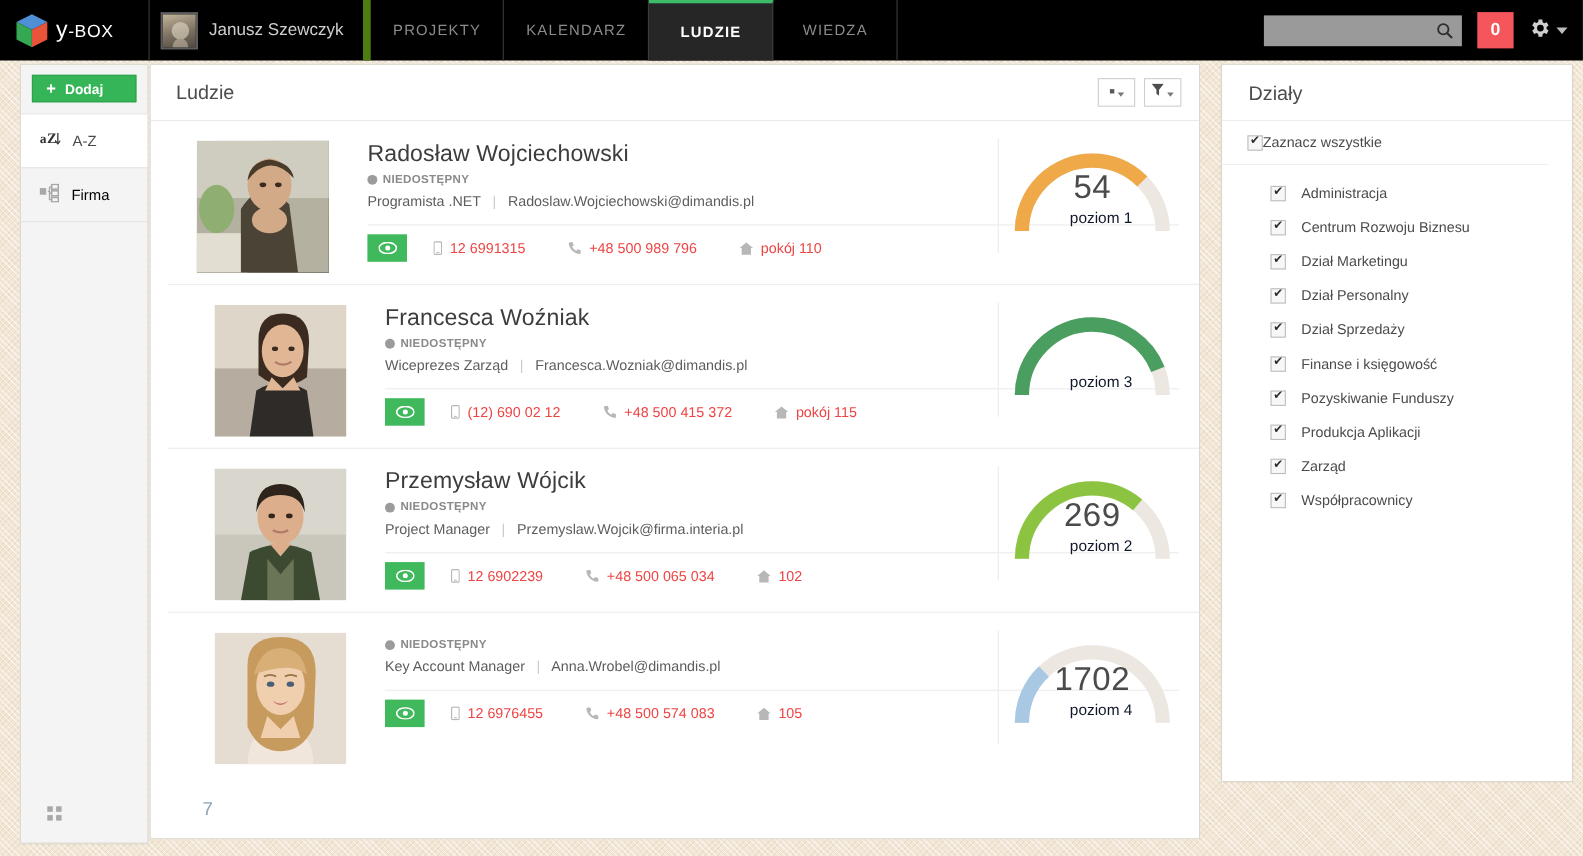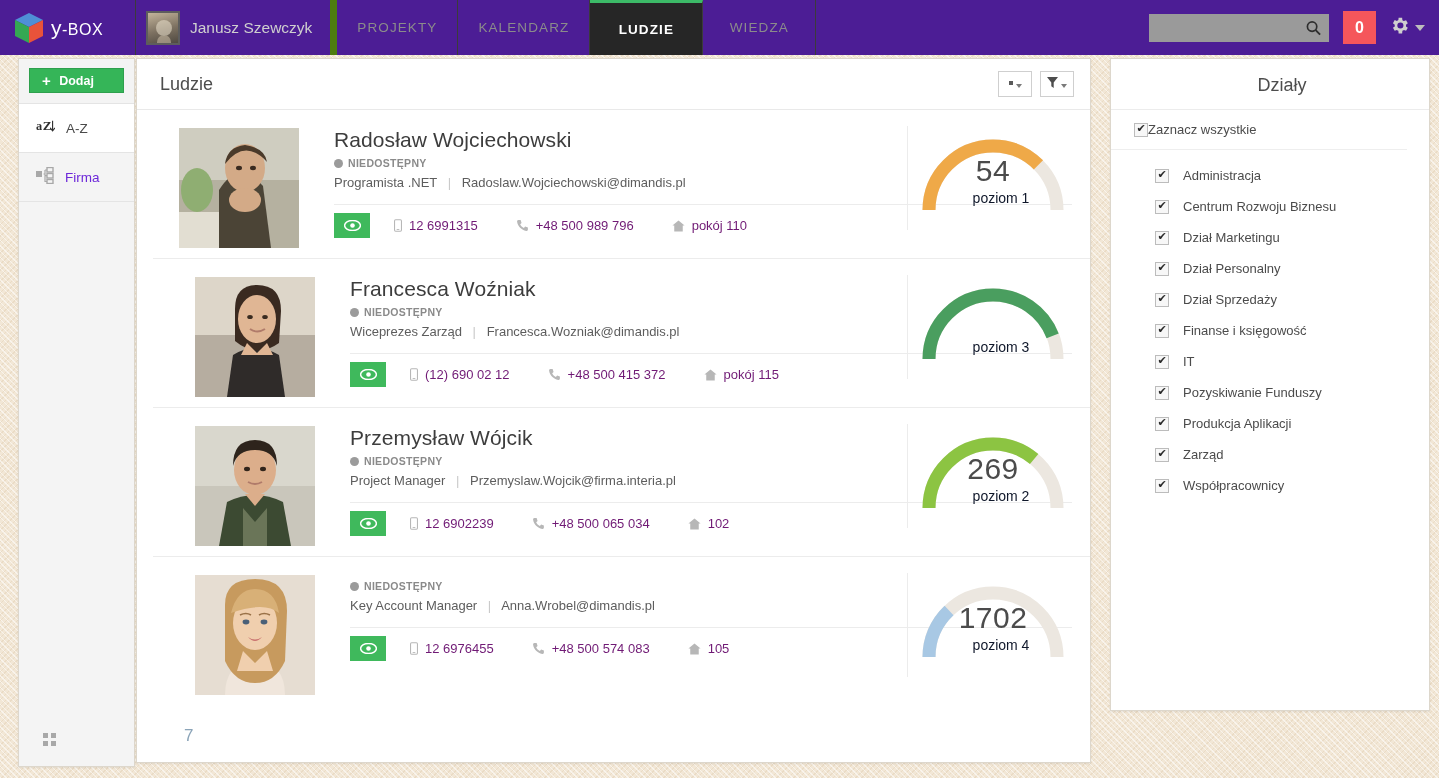--- a/index.html
+++ b/index.html
@@ -16,21 +16,21 @@
     background-color: #f2e7d6;
     background-image:
       repeating-linear-gradient(45deg, rgba(255,255,255,0.55) 0 1px, rgba(0,0,0,0) 1px 4px),
       repeating-linear-gradient(-45deg, rgba(214,190,155,0.28) 0 1px, rgba(0,0,0,0) 1px 4px);
     z-index: 0;
   }
 
   
   .topbar {
     position: absolute; top: 0; left: 0; width: 1439px; height: 55px;
-    background: #4c1d95;
+    background: #000000;
     display: flex; align-items: stretch;
     z-index: 30;
   }
   .brand {
     width: 135px; display: flex; align-items: center; gap: 7px; padding-left: 14px;
   }
   .logo-cube { position: relative; width: 30px; height: 32px; }
   .brand-text {
     color: #fff; font-size: 21px; letter-spacing: .5px; white-space: nowrap;
   }
@@ -108,21 +108,21 @@
     color: #fff; font-size: 12.5px; font-weight: bold;
     display: flex; align-items: center; justify-content: center; gap: 11px;
     cursor: pointer; font-family: "Liberation Sans", sans-serif;
     position: relative;
   }
   .add-btn .plus {
     position: absolute; left: 12px; font-size: 15px; font-weight: bold;
   }
   .side-item {
     display: flex; align-items: center; gap: 11px;
-    padding: 14px 0 14px 17px; font-size: 13.5px; color: #6d28d9;
+    padding: 14px 0 14px 17px; font-size: 13.5px; color: #000000;
     border-top: 1px solid #e4e4e4; cursor: pointer;
   }
   .side-item.active { background: #fff; color: #4a4a4a; }
   .side-spacer { flex: 1; border-top: 1px solid #e4e4e4; }
   .side-bottom { padding: 0 0 20px 24px; }
   .grid-dots { display: grid; grid-template-columns: 5px 5px; gap: 3px; width: 13px; }
   .grid-dots i { display: block; width: 5px; height: 5px; background: #a8a8a8; }
 
   
   .main {
@@ -181,21 +181,21 @@
     padding: 8px 0 20px 0; display: flex; align-items: center;
     margin-right: 18px;
   }
   .eye-btn {
     width: 36px; height: 25px; background: #3fb95c;
     display: flex; align-items: center; justify-content: center; cursor: pointer;
     margin-right: 24px;
   }
   .contact {
     display: flex; align-items: center; gap: 7px;
-    font-size: 13px; color: #701a75; margin-right: 38px; white-space: nowrap;
+    font-size: 13px; color: #ef4444; margin-right: 38px; white-space: nowrap;
   }
   .contact svg { flex: 0 0 auto; }
 
   
   .gauge-wrap {
     position: absolute; right: 18px; top: 16px;
     width: 165px; height: 104px;
     border-left: 1px solid #ececec; padding-left: 6px;
     display: flex; align-items: flex-start; justify-content: center;
   }
@@ -215,21 +215,21 @@
     font-size: 17px; color: #8ba4b8;
   }
 
   
   .rightpanel {
     position: absolute; left: 1110px; top: 3px; width: 320px; height: 653px;
     background: #fff; border: 1px solid #ddd7cc;
     box-shadow: 0 1px 2px rgba(0,0,0,.08);
   }
   .rp-head { padding: 16px 0 13px 24px; border-bottom: 1px solid #ececec; }
-  .rp-title { font-size: 18px; color: #4d4d4d; text-align: center; }
+  .rp-title { font-size: 18px; color: #4d4d4d; }
   .rp-all {
     display: flex; align-items: center; 
     padding: 12px 0 12px 23px; margin: 0 22px 0 0;
     border-bottom: 1px solid #eeeeee; cursor: pointer;
   }
   .rp-all span { font-size: 13px; color: #4b4b4b; }
   .rp-list { padding: 10px 0 0 0; }
   .rp-item {
     display: flex; align-items: center; gap: 14px;
     padding: 8px 0 8px 44px; cursor: pointer;
@@ -665,24 +665,20 @@
       <div class="rp-item">
         <span class="chk"></span>
         <span>Dział Sprzedaży</span>
       </div>
       <div class="rp-item">
         <span class="chk"></span>
         <span>Finanse i księgowość</span>
       </div>
       <div class="rp-item">
         <span class="chk"></span>
-        <span>IT</span>
-      </div>
-      <div class="rp-item">
-        <span class="chk"></span>
         <span>Pozyskiwanie Funduszy</span>
       </div>
       <div class="rp-item">
         <span class="chk"></span>
         <span>Produkcja Aplikacji</span>
       </div>
       <div class="rp-item">
         <span class="chk"></span>
         <span>Zarząd</span>
       </div>

